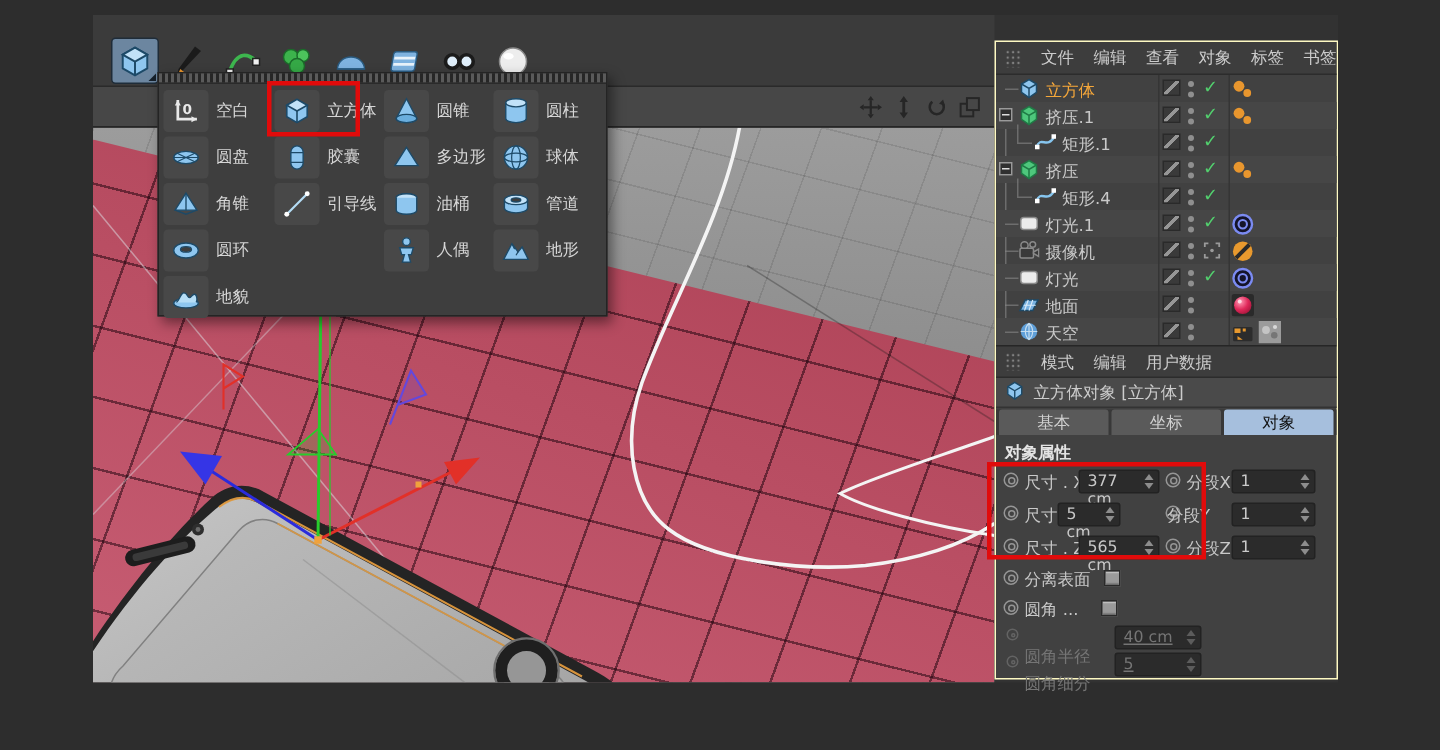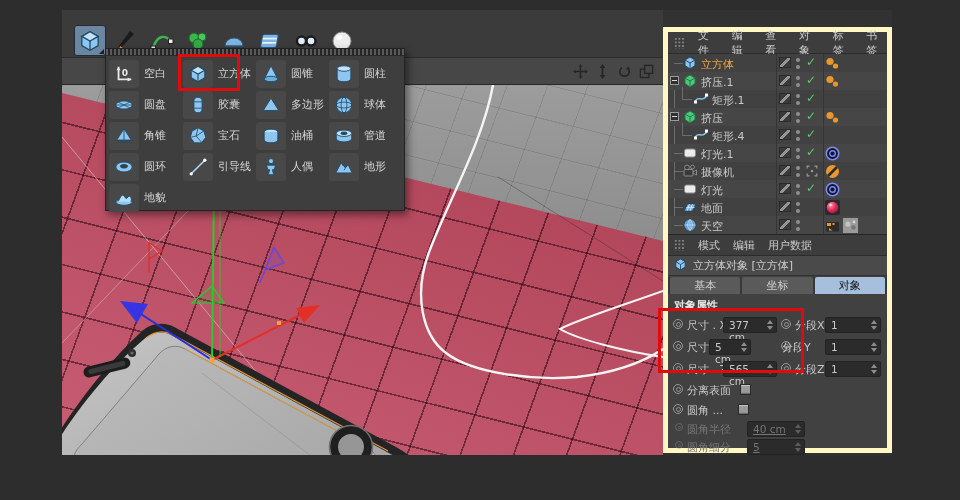--- a/index.html
+++ b/index.html
@@ -46,21 +46,21 @@
   .mcol.c0{left:3px}.mcol.c1{left:77px}.mcol.c2{left:150px}.mcol.c3{left:223px}
   .mitem{height:31px;display:flex;align-items:center;gap:5px;cursor:default;}
   .mtile{width:30px;height:28px;background:#484848;border-radius:3px;display:flex;align-items:center;justify-content:center;flex:none;}
   .mlab{font-size:11px;color:#d6d6d6;white-space:nowrap;}
   .redbox{position:absolute;border:3px solid #e10b0b;z-index:40;pointer-events:none;}
   .rb1{left:116px;top:44px;width:62px;height:37px;}
   .rb2{left:596px;top:298px;width:146px;height:65px;}
 
   
   .panel{position:absolute;left:601px;top:17px;width:229px;height:426px;background:#414141;
-         border:5px solid #fef9c3;z-index:10;font-size:11px;color:#cccccc;}
+         border:1px solid #fef9c3;z-index:10;font-size:11px;color:#cccccc;}
   .pbar{position:absolute;left:0;right:0;height:22px;background:#3d3d3d;border-bottom:1px solid #2c2c2c;
         display:flex;align-items:center;gap:13px;padding-left:6px;}
   .pbar .grip{width:11px;height:12px;flex:none;
         background-image:radial-gradient(#828282 34%,transparent 38%);background-size:3.6px 3.6px;}
   .pbar span{cursor:default;}
   .ombar{top:0;}
   .omlist{position:absolute;left:0;right:0;top:22px;height:180px;background:#414141;}
   .omrow{position:relative;height:18px;display:flex;align-items:center;}
   .omrow:nth-child(odd){background:#464646;}
   .omdiv{position:absolute;top:22px;height:180px;width:1px;background:#353535;z-index:2;}
@@ -92,21 +92,21 @@
   .amtab{flex:1;background:#5a5a5a;color:#cfcfcf;display:flex;align-items:center;justify-content:center;
          font-size:11px;border-radius:2px 2px 0 0;cursor:default;}
   .amtab.sel{background:#a6bfdd;color:#111;}
   .ambody{position:absolute;left:0;right:0;top:264px;bottom:0;}
   .asect{height:18px;padding:2px 6px 0;font-weight:bold;color:#e3e3e3;font-size:11px;}
   .arow{position:relative;height:22px;}
   .kf{position:absolute;width:10px;height:10px;border:1px solid #969696;border-radius:50%;top:5px;}
   .kf::after{content:"";position:absolute;inset:1.5px;border:1px solid #969696;border-radius:50%;}
   .kf.dim{opacity:.4;}
   .albl{position:absolute;top:4px;font-size:11px;color:#c9c9c9;white-space:nowrap;}
-  .albl.dis{color:#757575;}
+  .albl.dis{color:#757575;margin-top:12px;}
   .numfield{position:absolute;top:2.5px;height:16px;background:#2b2b2b;border:1px solid #222;
             border-radius:2px;color:#c9c9c9;font-size:10.5px;padding:1px 14px 0 5px;}
   .numfield.dis{color:#757575;text-decoration:underline;}
   .stp{position:absolute;right:2px;top:1.5px;width:8px;height:12px;}
   .stp::before{content:"";position:absolute;top:1px;left:1px;border-left:3px solid transparent;
         border-right:3px solid transparent;border-bottom:4px solid #8d8d8d;}
   .stp::after{content:"";position:absolute;top:7px;left:1px;border-left:3px solid transparent;
         border-right:3px solid transparent;border-top:4px solid #8d8d8d;}
   .cb{position:absolute;top:5px;width:11px;height:11px;background:#9a9a9a;border:1px solid #2a2a2a;
       box-shadow:inset 0 1px 1px rgba(255,255,255,.45),inset 0 -1px 1px rgba(0,0,0,.35);}
@@ -326,29 +326,20 @@
               <svg width="20" height="20" viewBox="0 0 22 22">
                 <rect x="6.5" y="2.5" width="9" height="17" rx="4.5" fill="#8ec6ef" stroke="#1d4a68"></rect>
                 <path d="M6.5 7.5h9M6.5 14.5h9" stroke="#1d4a68" stroke-width=".9"></path>
               </svg>
             </span>
         <span class="mlab">胶囊</span>
       </div>
       <div class="mitem">
         <span class="mtile">
               <svg width="20" height="20" viewBox="0 0 22 22">
-                <path d="M11 2l6.5 3.5 2 7-4.5 6h-8L2.5 12.5l2-7z" fill="#8ec6ef" stroke="#1d4a68"></path>
-                <path d="M11 2l-2 9 6 7M9 11l-6.5 1.5M9 11l8.5-5.5" stroke="#1d4a68" fill="none" stroke-width=".9"></path>
-              </svg>
-            </span>
-        <span class="mlab">宝石</span>
-      </div>
-      <div class="mitem">
-        <span class="mtile">
-              <svg width="20" height="20" viewBox="0 0 22 22">
                 <path d="M3.5 18.5L18.5 3.5" stroke="#b5ddf6" stroke-width="1.6"></path>
                 <circle cx="3.5" cy="18.5" r="1.8" fill="#ffffff"></circle>
                 <circle cx="18.5" cy="3.5" r="1.8" fill="#ffffff"></circle>
               </svg>
             </span>
         <span class="mlab">引导线</span>
       </div>
     </div>
     <div class="mcol c2">
       <div class="mitem">

